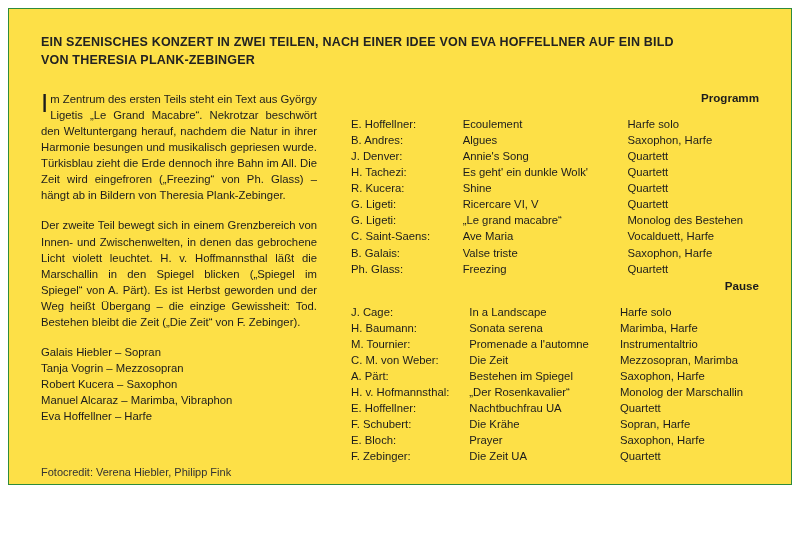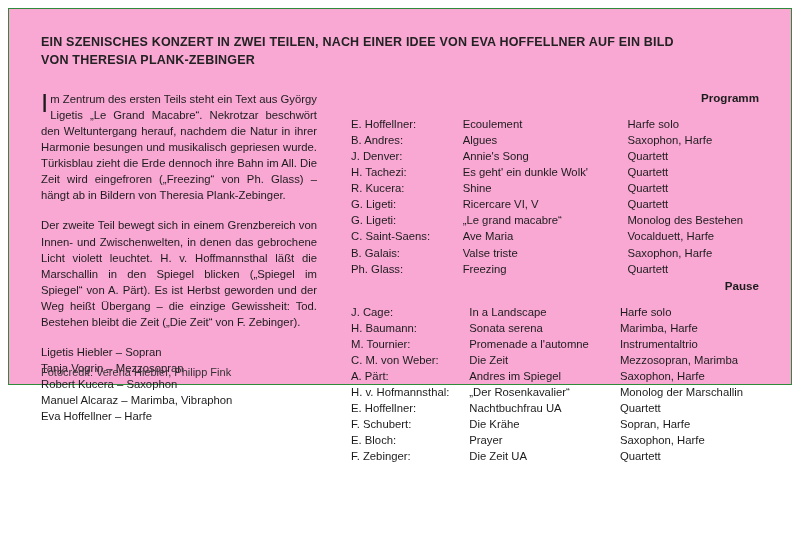--- a/index.html
+++ b/index.html
@@ -11,22 +11,22 @@
     width: 800px;
     height: 534px;
     font-family: "Liberation Sans", sans-serif;
     overflow: hidden;
   }
   .page {
     position: absolute;
     left: 8px;
     top: 8px;
     width: 784px;
-    height: 377px;
-    background: #f9a8d4;
+    height: 477px;
+    background: #fde047;
     border: 1px solid #2f8b3c;
     box-sizing: border-box;
   }
   .inner {
     position: absolute;
     left: 0;
     top: 0;
     right: 0;
     bottom: 0;
     padding: 24px 32px 0 32px;
@@ -126,21 +126,21 @@
     <h1 class="headline">EIN SZENISCHES KONZERT IN ZWEI TEILEN, NACH EINER IDEE VON EVA HOFFELLNER AUF EIN BILD VON THERESIA PLANK-ZEBINGER</h1>
 
     <div class="columns">
 
       <div class="col-left">
         <p class="body-text first"><span class="dropcap">I</span><span>m Zentrum des ersten Teils steht ein Text aus György Ligetis „Le Grand Macabre“. Nekrotzar beschwört den Weltuntergang herauf, nachdem die Natur in ihrer Harmonie besungen und musikalisch gepriesen wurde. Türkisblau zieht die Erde dennoch ihre Bahn im All. Die Zeit wird eingefroren („Freezing“ von Ph. Glass) – hängt ab in Bildern von Theresia Plank-Zebinger.</span></p>
 
         <p class="body-text">Der zweite Teil bewegt sich in einem Grenzbereich von Innen- und Zwischenwelten, in denen das gebrochene Licht violett leuchtet. H. v. Hoffmannsthal läßt die Marschallin in den Spiegel blicken („Spiegel im Spiegel“ von A. Pärt). Es ist Herbst geworden und der Weg heißt Übergang – die einzige Gewissheit: Tod. Bestehen bleibt die Zeit („Die Zeit“ von F. Zebinger).</p>
 
         <ul class="perf-list">
-          <li>Ligetis Hiebler – Sopran</li>
+          <li>Galais Hiebler – Sopran</li>
           <li>Tanja Vogrin – Mezzosopran</li>
           <li>Robert Kucera – Saxophon</li>
           <li>Manuel Alcaraz – Marimba, Vibraphon</li>
           <li>Eva Hoffellner – Harfe</li>
         </ul>
       </div>
 
       <div class="col-right">
 
         <div class="section-title">Programm</div>
@@ -219,21 +219,21 @@
               <td class="c-piece">Promenade a l'automne</td>
               <td class="c-force">Instrumentaltrio</td>
             </tr>
             <tr>
               <td class="c-name">C. M. von Weber:</td>
               <td class="c-piece">Die Zeit</td>
               <td class="c-force">Mezzosopran, Marimba</td>
             </tr>
             <tr>
               <td class="c-name">A. Pärt:</td>
-              <td class="c-piece">Andres im Spiegel</td>
+              <td class="c-piece">Bestehen im Spiegel</td>
               <td class="c-force">Saxophon, Harfe</td>
             </tr>
             <tr>
               <td class="c-name">H. v. Hofmannsthal:</td>
               <td class="c-piece">„Der Rosenkavalier“</td>
               <td class="c-force">Monolog der Marschallin</td>
             </tr>
             <tr>
               <td class="c-name">E. Hoffellner:</td>
               <td class="c-piece">Nachtbuchfrau UA</td>

